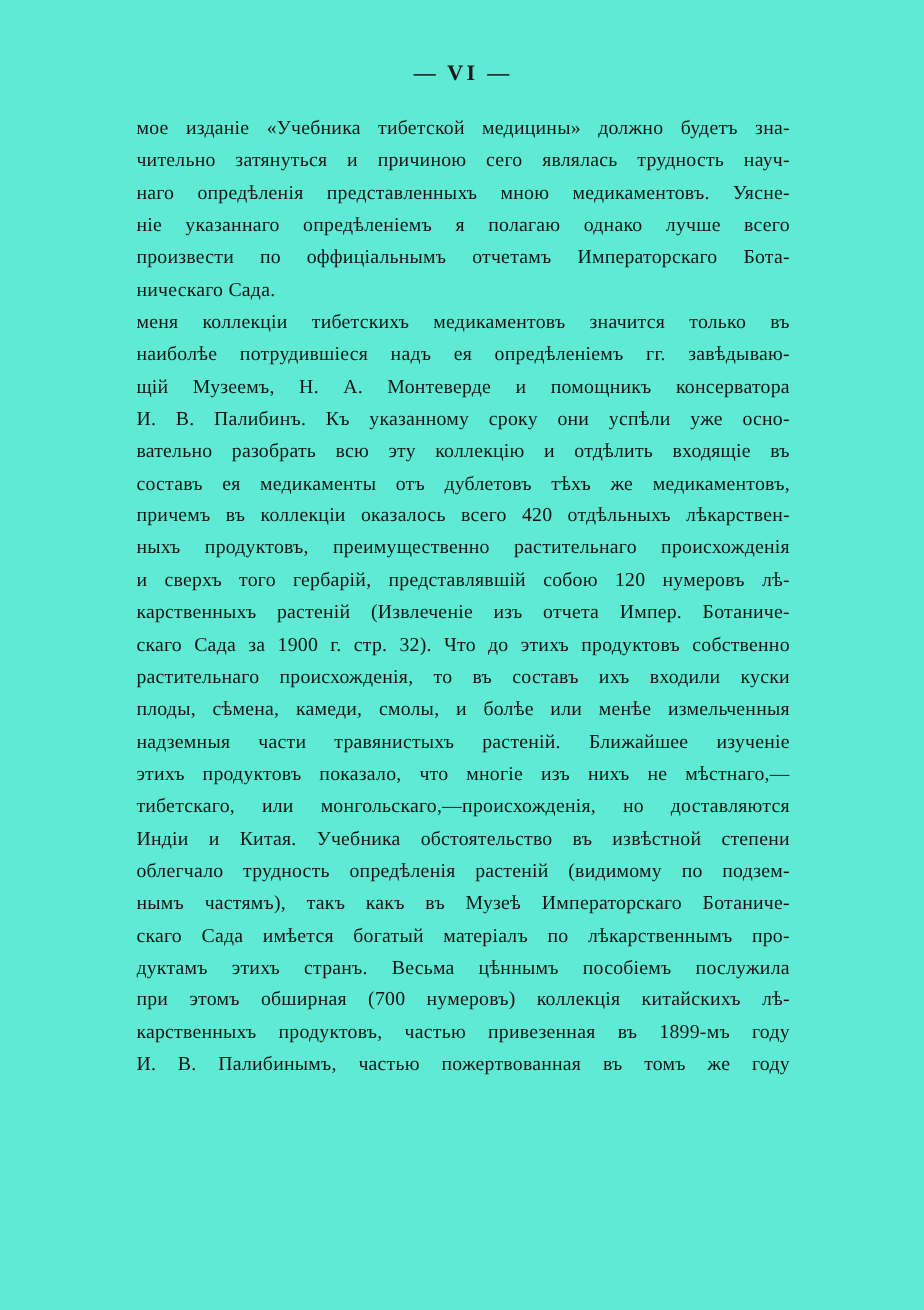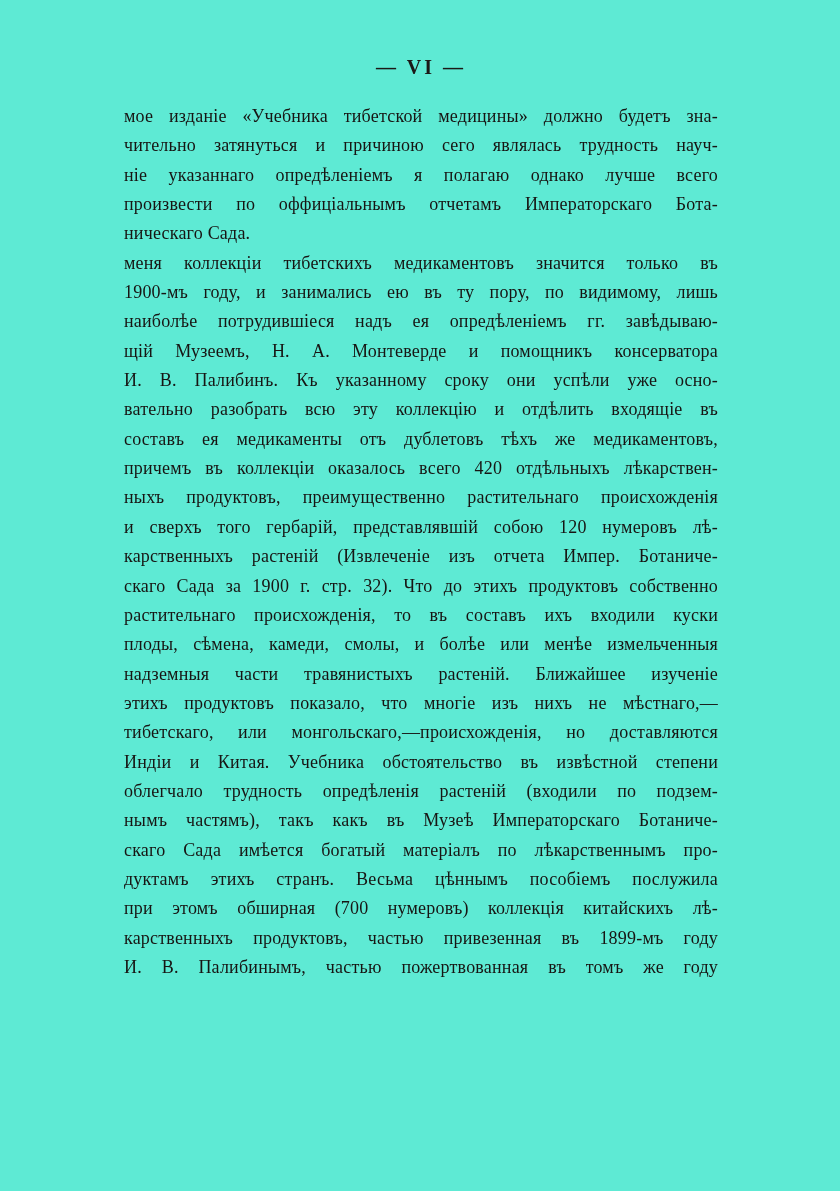--- a/index.html
+++ b/index.html
@@ -61,45 +61,45 @@
 
 <div class="page">
 
   <div class="page-number">—  VI  —</div>
 
   <div class="text-block">
 
     <div class="paragraph">
       <div class="line">мое изданіе «Учебника тибетской медицины» должно будетъ зна-</div>
       <div class="line">чительно затянуться и причиною сего являлась трудность науч-</div>
+      <div class="line">наго опредѣленія представленныхъ мною медикаментовъ. Уясне-</div>
       <div class="line">ніе указаннаго опредѣленіемъ я полагаю однако лучше всего</div>
       <div class="line">произвести по оффиціальнымъ отчетамъ Императорскаго Бота-</div>
       <div class="line last-short">ническаго Сада.</div>
     </div>
 
     <div class="paragraph">
       <div class="line">меня коллекціи тибетскихъ медикаментовъ значится только въ</div>
-      <div class="line">1900-мъ году, и занимались ею въ ту пору, по видимому, лишь</div>
       <div class="line">наиболѣе потрудившіеся надъ ея опредѣленіемъ гг. завѣдываю-</div>
       <div class="line">щій Музеемъ, Н. А. Монтеверде и помощникъ консерватора</div>
       <div class="line">И. В. Палибинъ. Къ указанному сроку они успѣли уже осно-</div>
       <div class="line">вательно разобрать всю эту коллекцію и отдѣлить входящіе въ</div>
       <div class="line">составъ ея медикаменты отъ дублетовъ тѣхъ же медикаментовъ,</div>
       <div class="line">причемъ въ коллекціи оказалось всего 420 отдѣльныхъ лѣкарствен-</div>
       <div class="line">ныхъ продуктовъ, преимущественно растительнаго происхожденія</div>
       <div class="line">и сверхъ того гербарій, представлявшій собою 120 нумеровъ лѣ-</div>
       <div class="line">карственныхъ растеній (Извлеченіе изъ отчета Импер. Ботаниче-</div>
       <div class="line">скаго Сада за 1900 г. стр. 32). Что до этихъ продуктовъ собственно</div>
       <div class="line">растительнаго происхожденія, то въ составъ ихъ входили куски</div>
       <div class="line">плоды, сѣмена, камеди, смолы, и болѣе или менѣе измельченныя</div>
       <div class="line">надземныя части травянистыхъ растеній. Ближайшее изученіе</div>
       <div class="line">этихъ продуктовъ показало, что многіе изъ нихъ не мѣстнаго,—</div>
       <div class="line">тибетскаго, или монгольскаго,—происхожденія, но доставляются</div>
       <div class="line">Индіи и Китая. Учебника обстоятельство въ извѣстной степени</div>
-      <div class="line">облегчало трудность опредѣленія растеній (входили по подзем-</div>
+      <div class="line">облегчало трудность опредѣленія растеній (видимому по подзем-</div>
       <div class="line">нымъ частямъ), такъ какъ въ Музеѣ Императорскаго Ботаниче-</div>
       <div class="line">скаго Сада имѣется богатый матеріалъ по лѣкарственнымъ про-</div>
       <div class="line">дуктамъ этихъ странъ. Весьма цѣннымъ пособіемъ послужила</div>
       <div class="line">при этомъ обширная (700 нумеровъ) коллекція китайскихъ лѣ-</div>
       <div class="line">карственныхъ продуктовъ, частью привезенная въ 1899-мъ году</div>
       <div class="line">И. В. Палибинымъ, частью пожертвованная въ томъ же году</div>
     </div>
 
   </div>
 </div>

